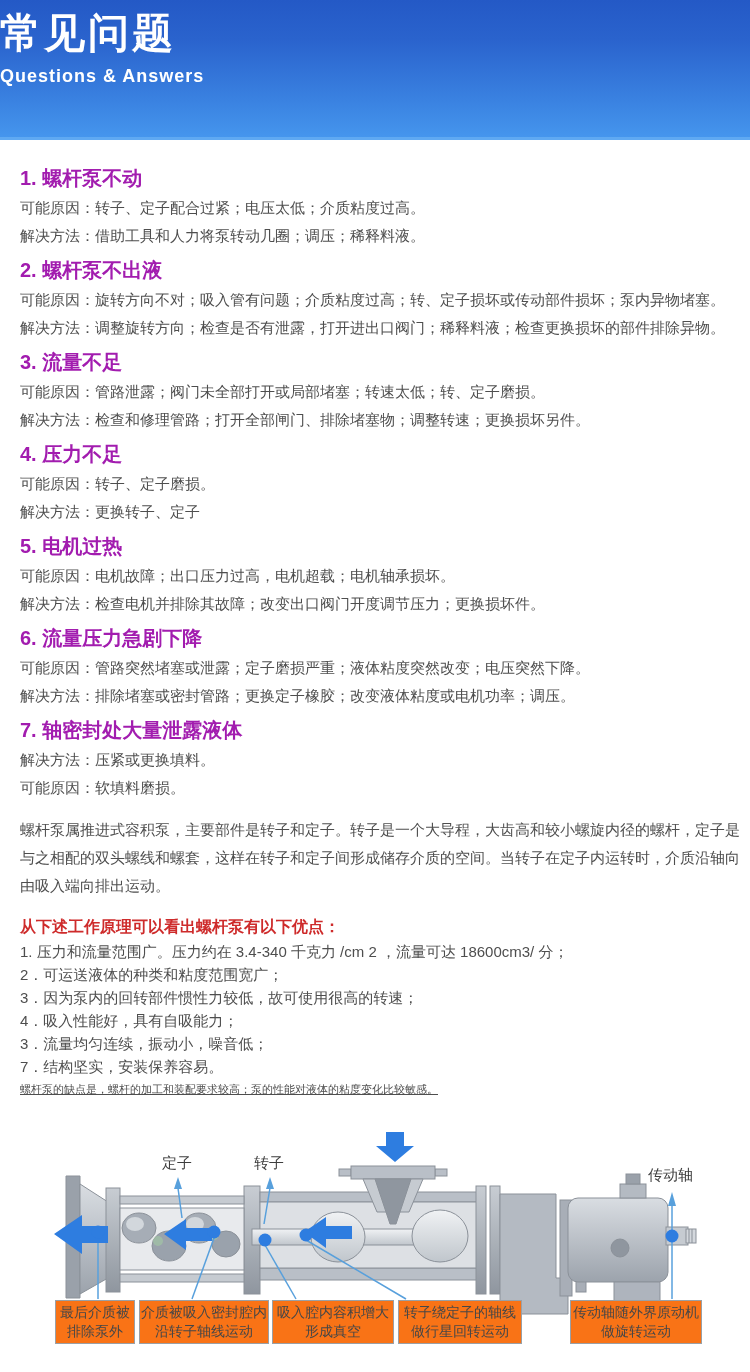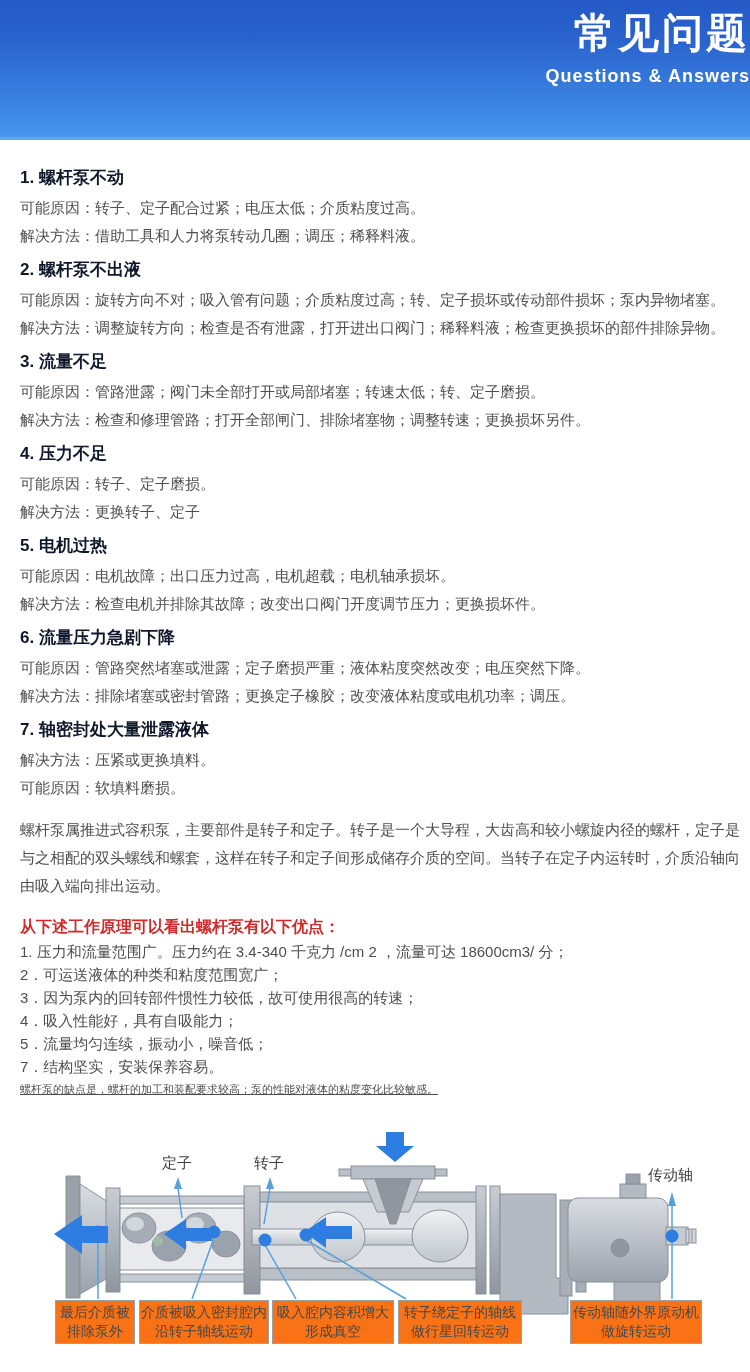--- a/index.html
+++ b/index.html
@@ -5,39 +5,39 @@
   html,body{margin:0;padding:0;background:#ffffff;}
   body{
     width:750px;height:1372px;position:relative;overflow:hidden;
     font-family:"Liberation Sans","DejaVu Sans",sans-serif;
     -webkit-font-smoothing:antialiased;
   }
   
   .banner{
     position:absolute;left:0;top:0;width:750px;height:140px;
     background:linear-gradient(180deg,#2459c6 0%,#2a63cd 28%,#3a82e1 72%,#4697ee 100%);
-    text-align:right;color:#fff;
+    text-align:left;color:#fff;
   }
   .banner::after{
     content:"";position:absolute;left:0;bottom:0;width:100%;height:3px;
     background:#5fa9f2;
   }
   .banner h1{
     margin:0;padding-top:8px;font-size:41px;line-height:50px;font-weight:bold;
     letter-spacing:3px;
   }
   .banner .sub{
     margin-top:8px;font-size:18px;font-weight:bold;letter-spacing:1px;
   }
   
   .qa-wrap{position:absolute;left:20px;right:8px;top:166px;}
   .qa-section{margin:0 0 8px 0;}
   .qa-section h3{
-    margin:0 0 4px 0;font-size:17px;line-height:24px;font-weight:bold;
-    color:#0f172a;
+    margin:0 0 4px 0;font-size:20px;line-height:24px;font-weight:bold;
+    color:#a21caf;
   }
   .qa-section p{margin:0;font-size:15px;line-height:28px;color:#4e4e4e;}
   
   .desc{
     position:absolute;left:20px;right:8px;top:816px;
     font-size:15px;line-height:28px;color:#4e4e4e;
   }
   
   .adv{position:absolute;left:20px;right:8px;top:914px;}
   .adv .adv-head{font-size:16px;line-height:26px;color:#ce2b2b;font-weight:bold;}
@@ -103,21 +103,21 @@
 </div>
 
 <div class="desc">螺杆泵属推进式容积泵，主要部件是转子和定子。转子是一个大导程，大齿高和较小螺旋内径的螺杆，定子是与之相配的双头螺线和螺套，这样在转子和定子间形成储存介质的空间。当转子在定子内运转时，介质沿轴向由吸入端向排出运动。</div>
 
 <div class="adv">
   <div class="adv-head">从下述工作原理可以看出螺杆泵有以下优点：</div>
   <div class="adv-item">1. 压力和流量范围广。压力约在 3.4-340 千克力 /cm 2 ，流量可达 18600cm3/ 分；</div>
   <div class="adv-item">2．可运送液体的种类和粘度范围宽广；</div>
   <div class="adv-item">3．因为泵内的回转部件惯性力较低，故可使用很高的转速；</div>
   <div class="adv-item">4．吸入性能好，具有自吸能力；</div>
-  <div class="adv-item">5．流量均匀连续，振动小，噪音低；</div>
+  <div class="adv-item">3．流量均匀连续，振动小，噪音低；</div>
   <div class="adv-item">7．结构坚实，安装保养容易。</div>
   <div class="adv-foot">螺杆泵的缺点是，螺杆的加工和装配要求较高；泵的性能对液体的粘度变化比较敏感。</div>
 </div>
 
 <div class="diagram">
 
   <svg width="750" height="244" viewBox="0 0 750 244">
     <defs>
       <linearGradient id="gMetal" x1="0" y1="0" x2="0" y2="1">
         <stop offset="0" stop-color="#d9dde2"></stop>

